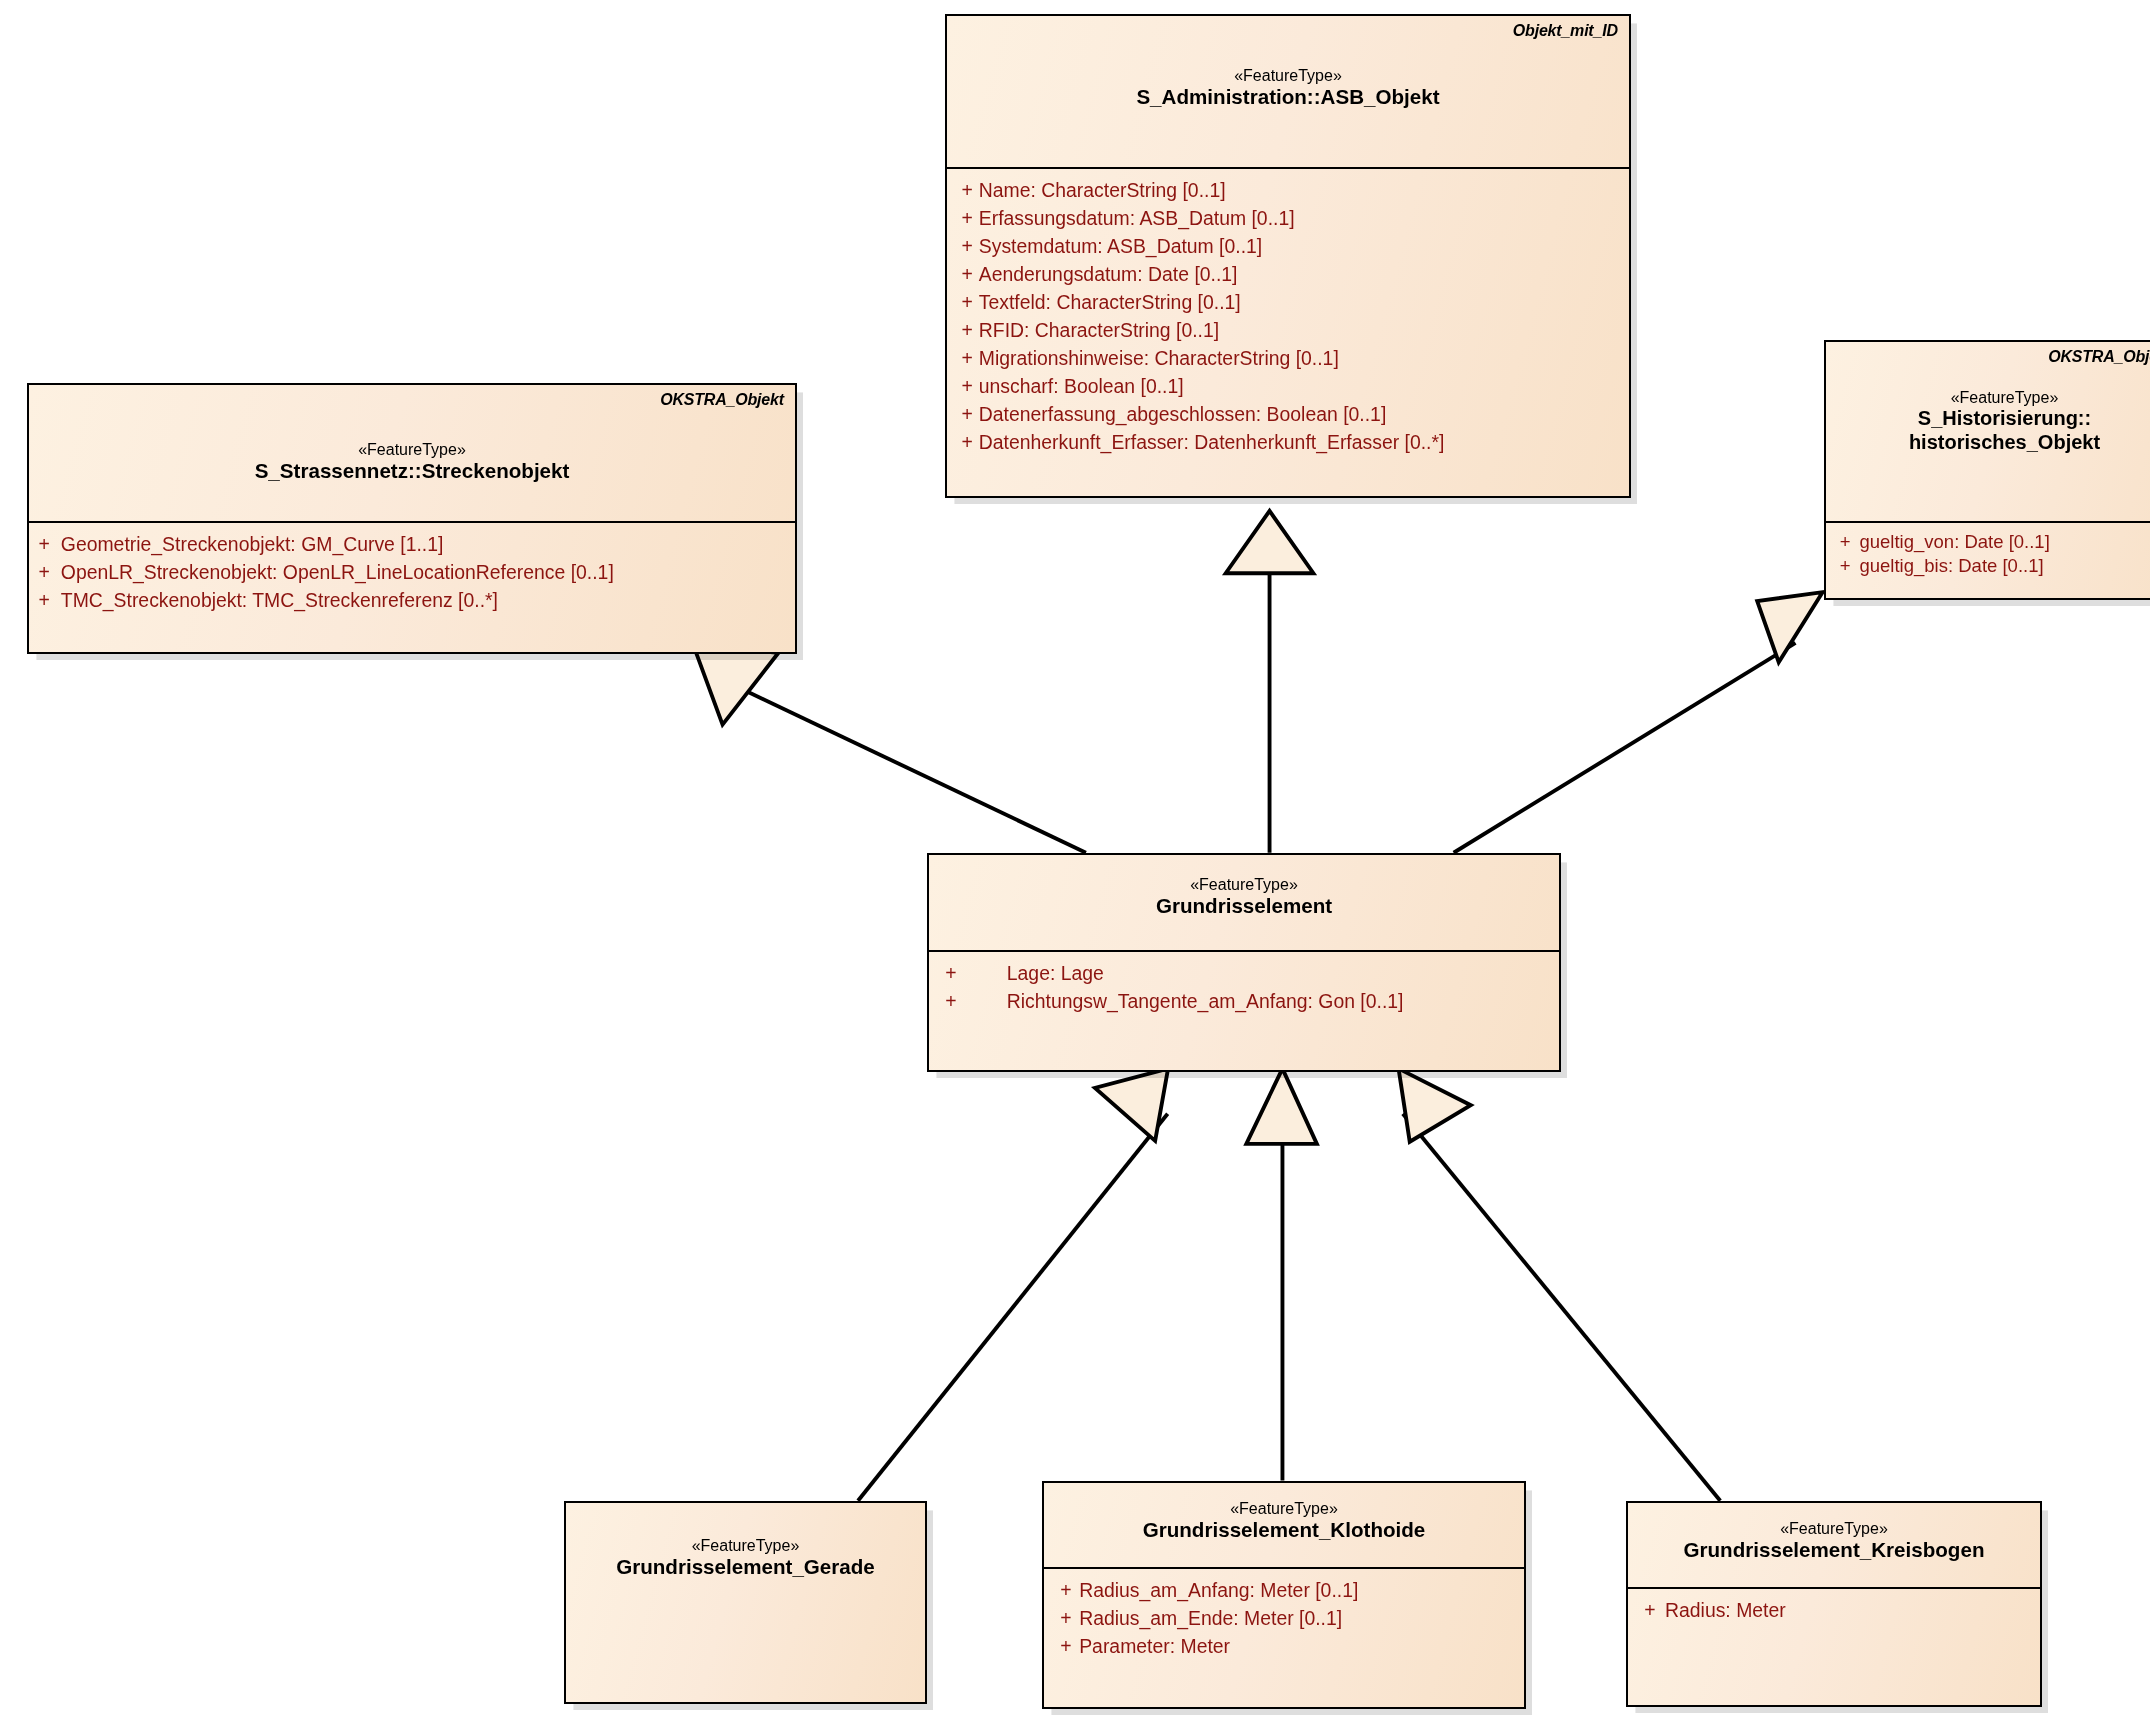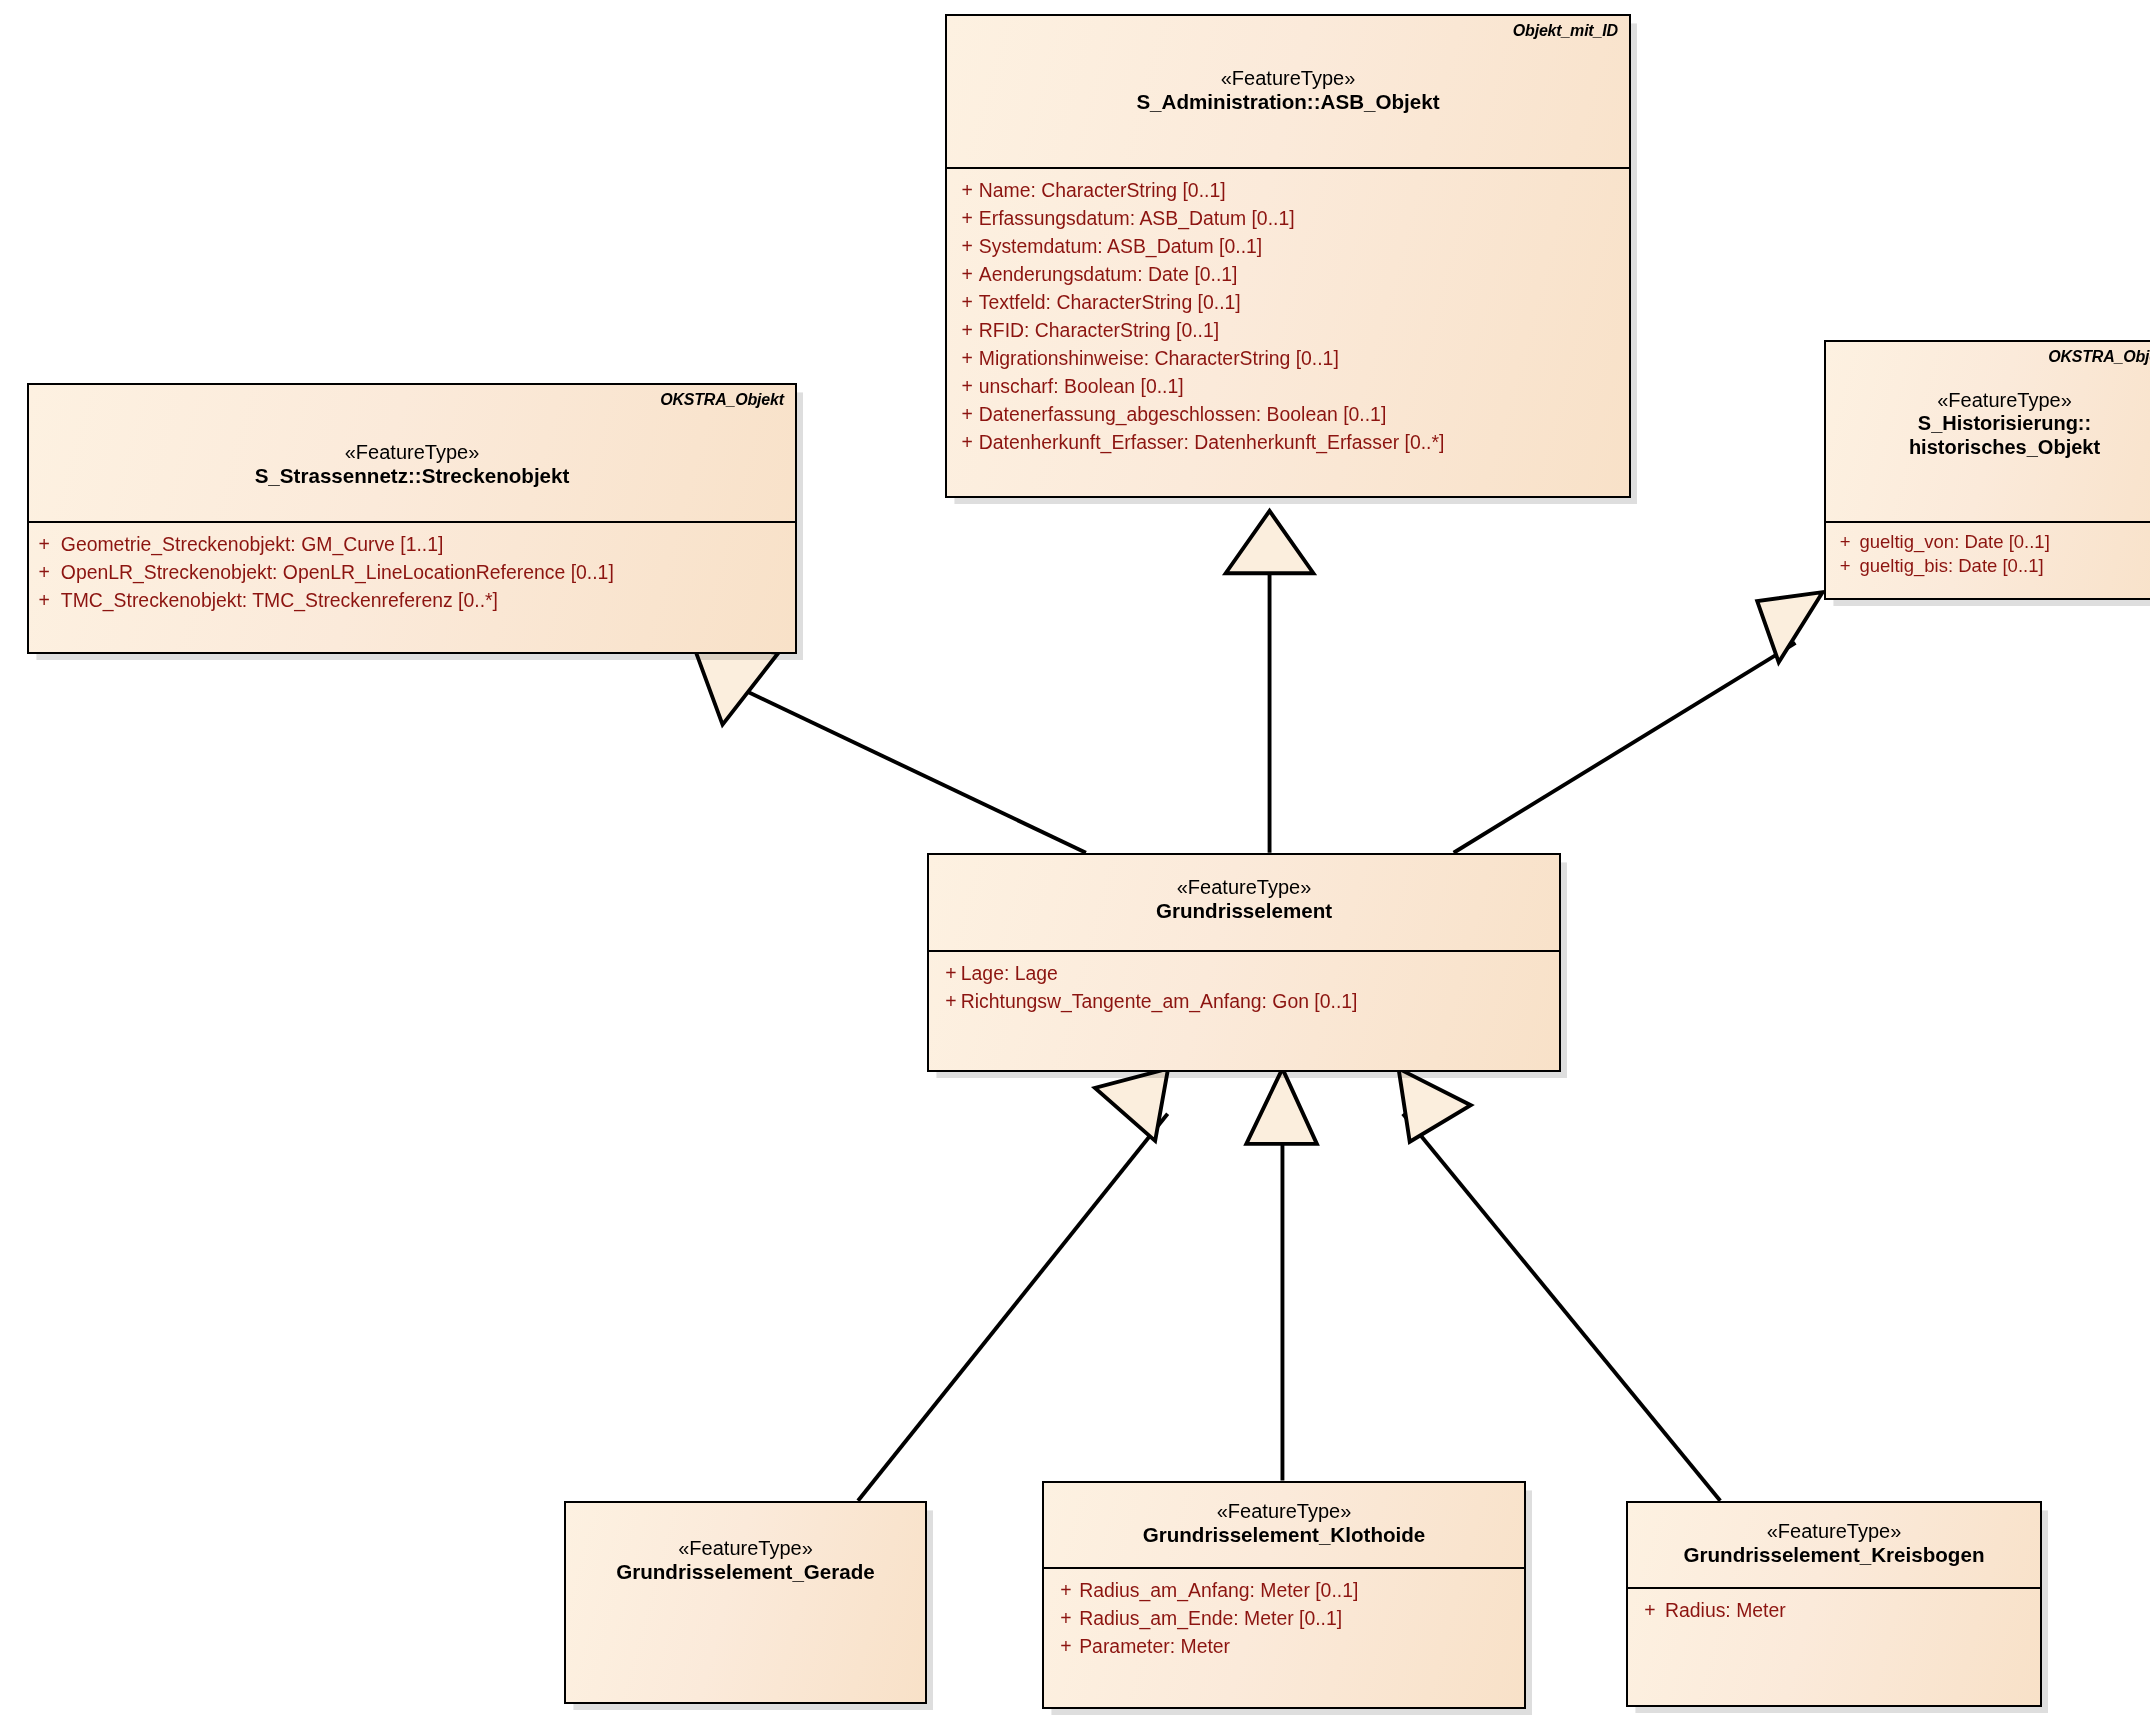--- a/index.html
+++ b/index.html
@@ -45,21 +45,21 @@
     right: 11.2px;
     font-style: italic;
     font-weight: bold;
     font-size: 16px;
     color: #000000;
     letter-spacing: -0.2px;
     white-space: nowrap;
   }
   .stereo {
     text-align: center;
-    font-size: 20px;
+    font-size: 16px;
     color: #000000;
     white-space: nowrap;
   }
   .cname {
     text-align: center;
     font-size: 20.6px;
     font-weight: bold;
     color: #000000;
     white-space: nowrap;
     line-height: 1.18;
@@ -121,21 +121,21 @@
   #cls-hist .attr .vis { padding-left: 13.8px; }
   #cls-hist .attr .sig { padding-left: 6px; }
 
   #cls-kreis .attr .vis { padding-left: 16.3px; }
   #cls-kreis .attr .sig { padding-left: 9.5px; }
 
   #cls-kloth .attr .vis { padding-left: 16.3px; }
   #cls-kloth .attr .sig { padding-left: 7.7px; }
 
   #cls-grund .attr .vis { padding-left: 16.3px; }
-  #cls-grund .attr .sig { padding-left: 4.3px; }
+  #cls-grund .attr .sig { padding-left: 4.3px; margin-left: 46px; }
 
   #cls-asb .attr .vis { padding-left: 14.6px; }
   #cls-asb .attr .sig { padding-left: 4.3px; }
 
   #cls-strecken .attr .vis { padding-left: 9.5px; }
   #cls-strecken .attr .sig { padding-left: 4.3px; }
 </style>
 </head>
 <body>
 

